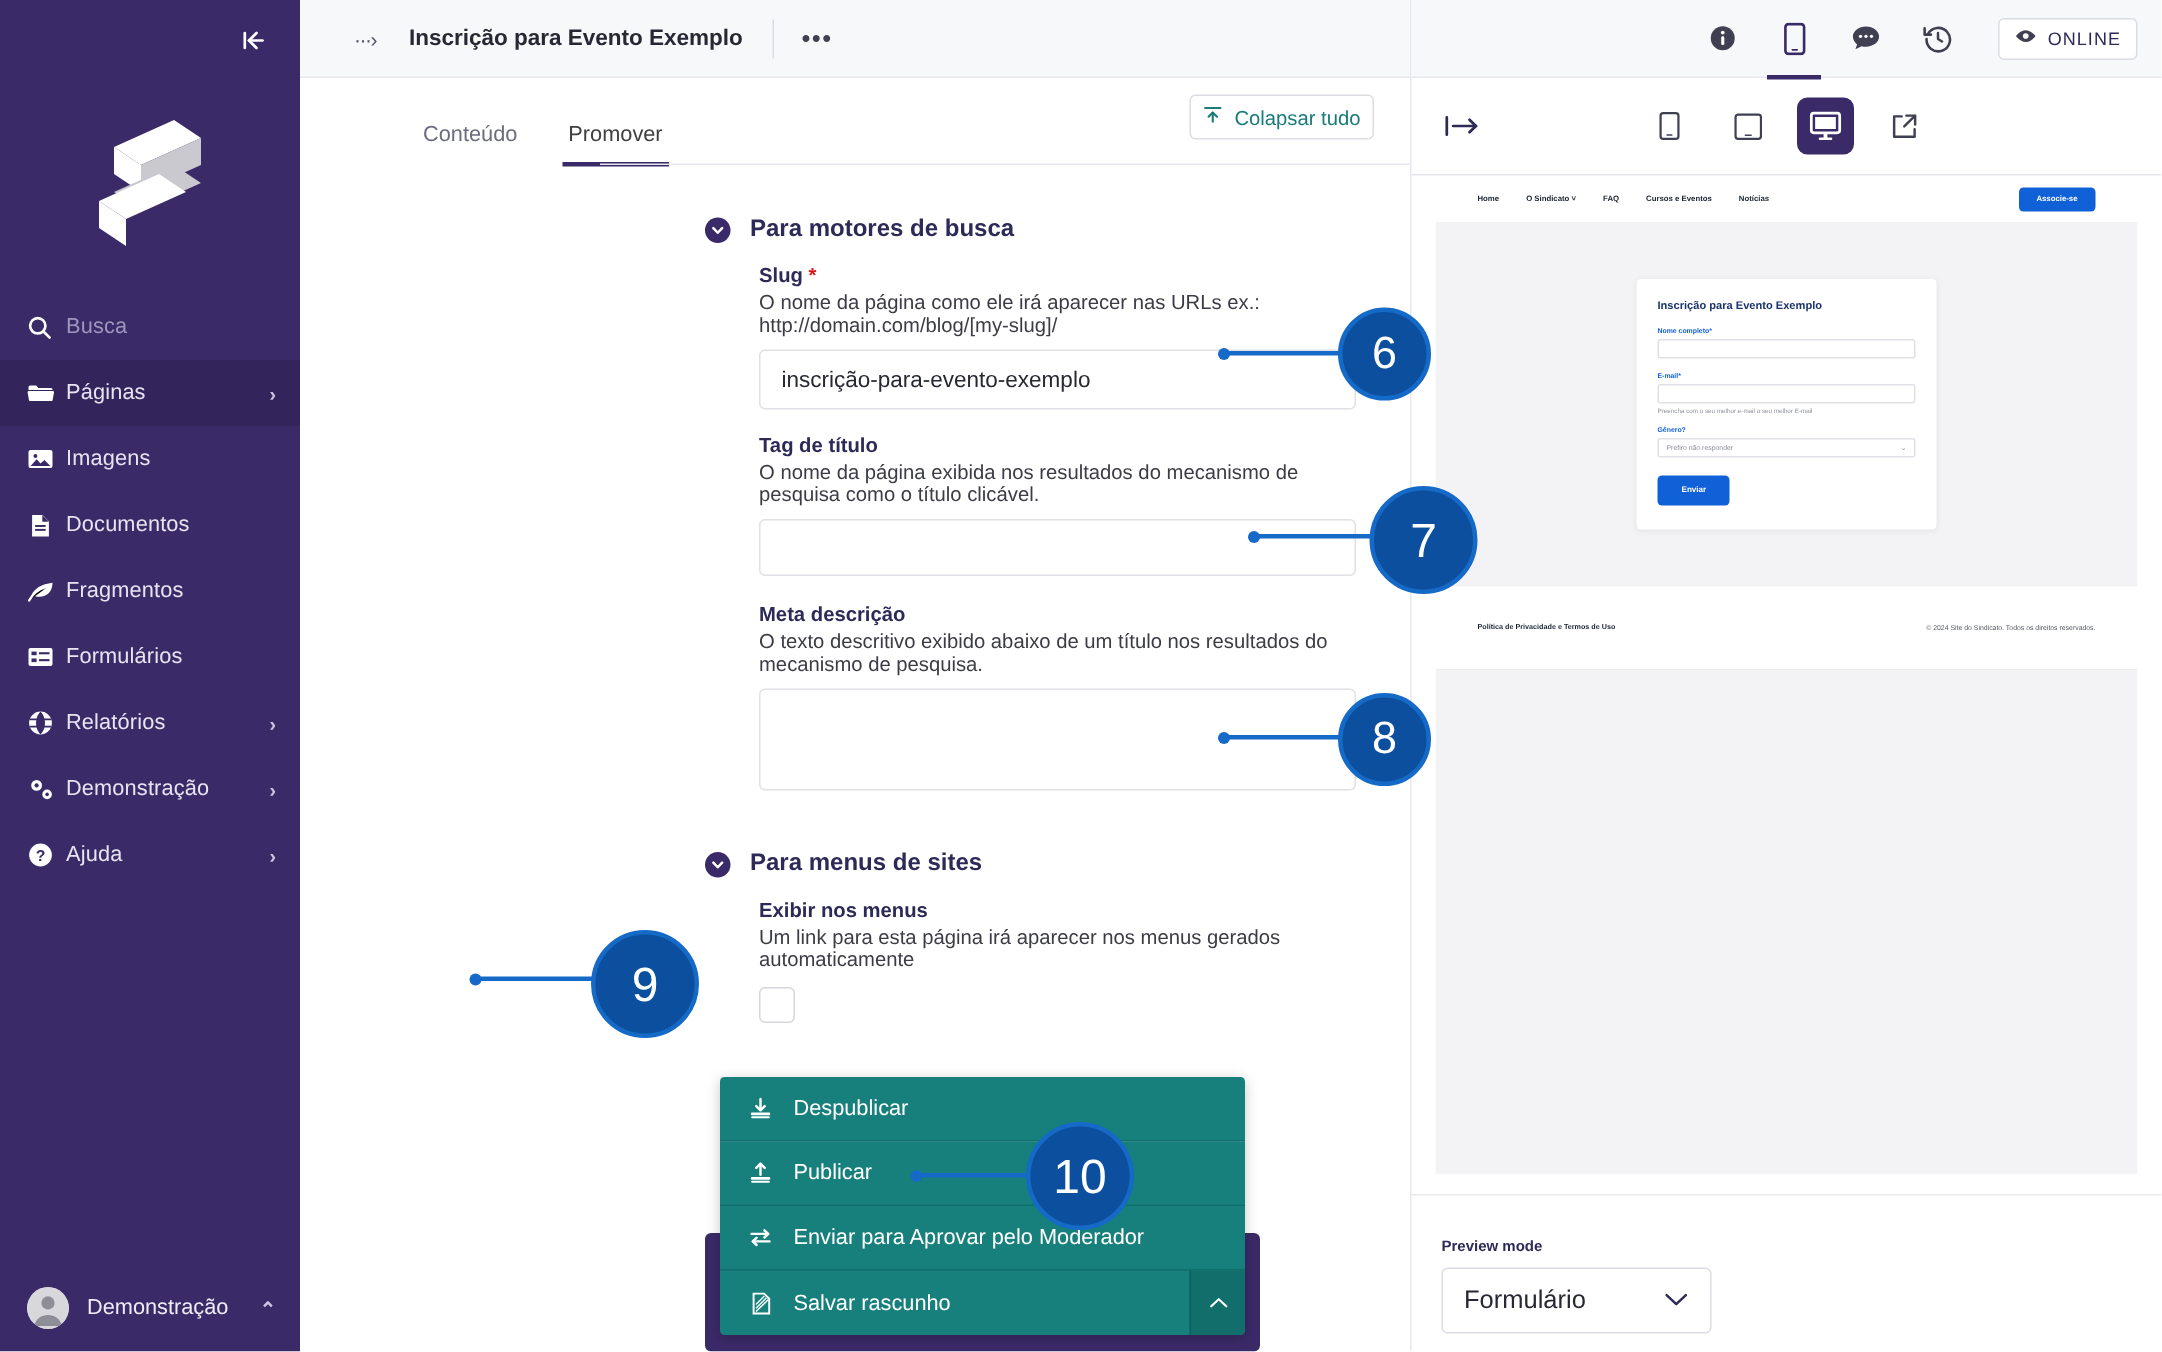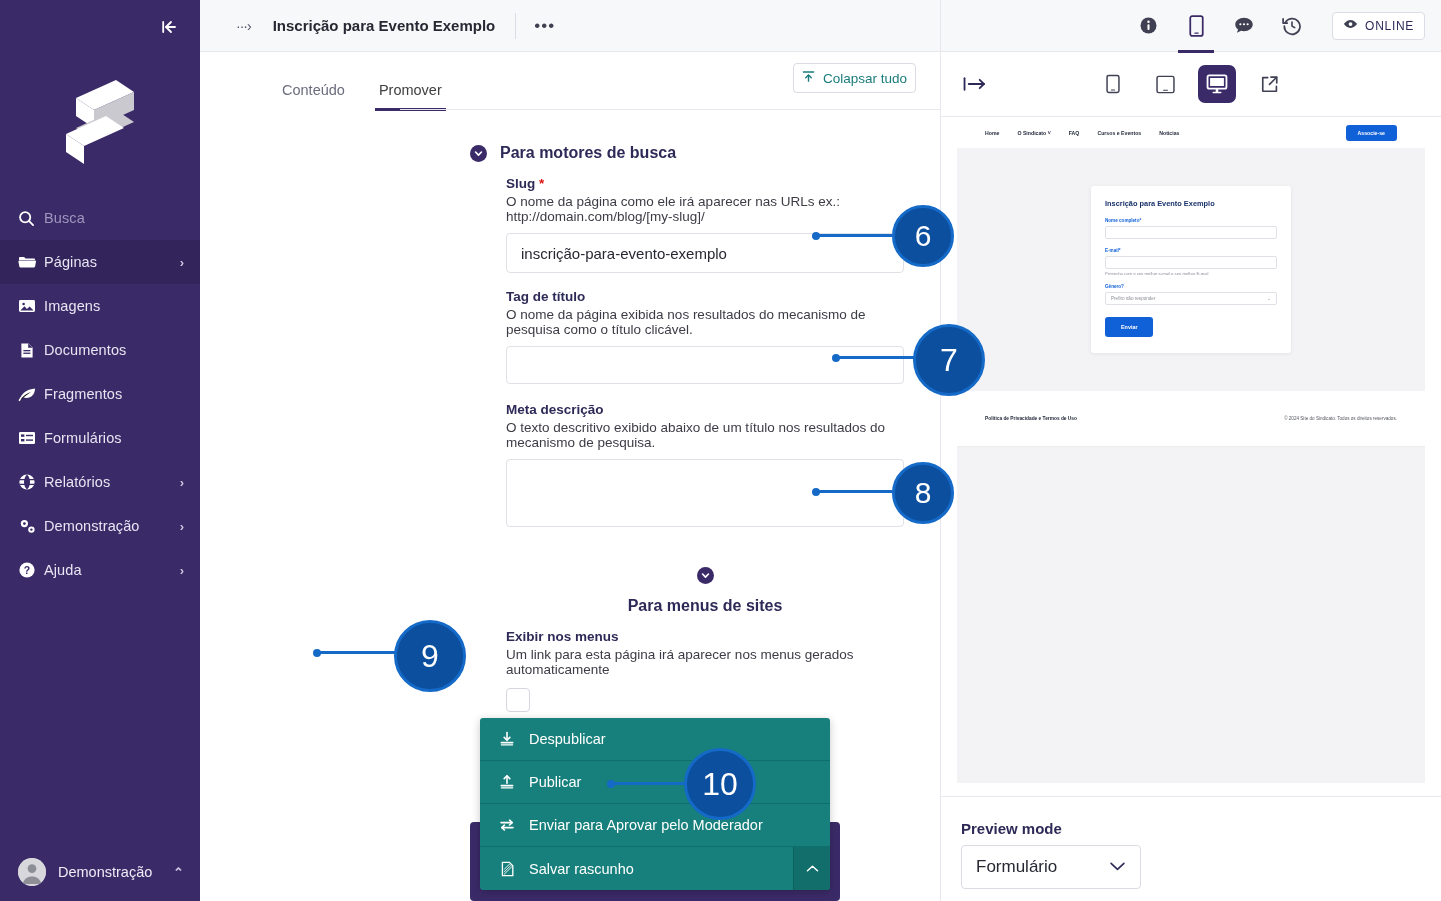--- a/index.html
+++ b/index.html
@@ -211,21 +211,21 @@
   }
   .pv-footer {
     height: 56px; display: flex; align-items: center; padding: 0 28px;
     border-bottom: 1px solid #ececed; background: #fff;
   }
   .pv-footer .fl { font-size: 4.8px; color: #1c2434; font-weight: 700; }
   .pv-footer .fr { font-size: 4.6px; color: #55585f; margin-left: auto; }
   .pv-rest { background: #f3f3f5; position: absolute; left: 0; right: 0; top: 329px; bottom: 0; }
 
   .pv-mode { position: absolute; left: 20px; bottom: 12px; }
-  .pv-mode .mlab { font-size: 15px; font-weight: 700; color: #2e2a58; margin-bottom: 8px; }
+  .pv-mode .mlab { font-size: 10px; font-weight: 700; color: #2e2a58; margin-bottom: 8px; }
   .pv-mode .msel {
     width: 180px; height: 44px; border: 1px solid #dcdce4; border-radius: 4px; background: #fff;
     display: flex; align-items: center; justify-content: space-between; padding: 0 14px;
     font-size: 17px; color: #272833; cursor: pointer;
   }
   .pv-mode-divider { position: absolute; left: 0; right: 0; bottom: 104px; height: 1px; background: #e7e7ed; }
 </style>
 </head>
 <body>
 
@@ -424,21 +424,21 @@
         <div class="f-help">O nome da página exibida nos resultados do mecanismo de pesquisa como o título clicável.</div>
         <div class="f-input empty"></div>
       </div>
 
       <div class="field" style="margin-top:18px;">
         <div class="f-label">Meta descrição</div>
         <div class="f-help">O texto descritivo exibido abaixo de um título nos resultados do mecanismo de pesquisa.</div>
         <div class="f-textarea"></div>
       </div>
 
-      <div class="section-head" style="margin-top:40px;flex-direction:column;">
+      <div class="section-head" style="margin-top:40px;">
         <span class="sec-toggle">
           <svg width="11" height="11" viewBox="0 0 12 12">
               <path d="M2.8 4.4L6 7.8l3.2-3.4" stroke="#fff" stroke-width="1.8" fill="none" stroke-linecap="round" stroke-linejoin="round"></path>
             </svg>
         </span>
         <span class="sec-title">Para menus de sites</span>
       </div>
 
       <div class="field" style="margin-top:0;">
         <div class="f-label">Exibir nos menus</div>

